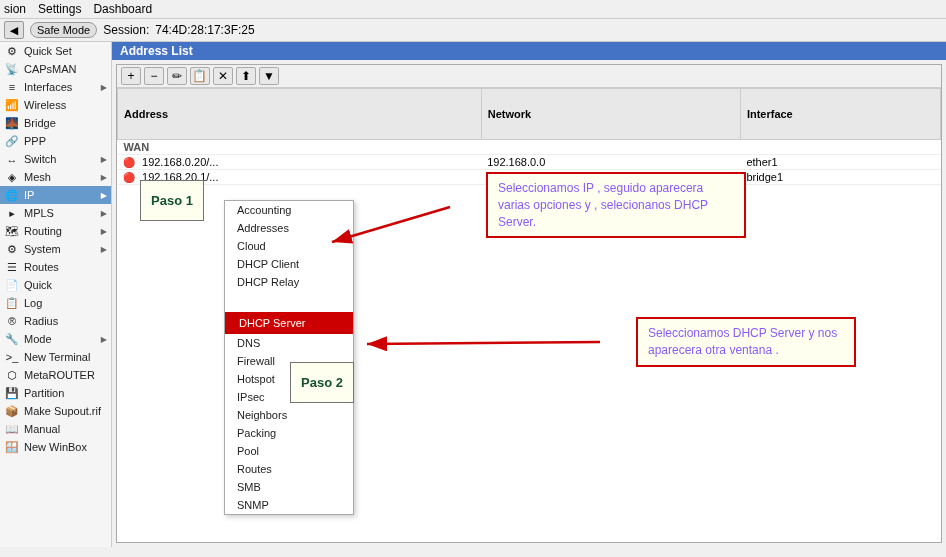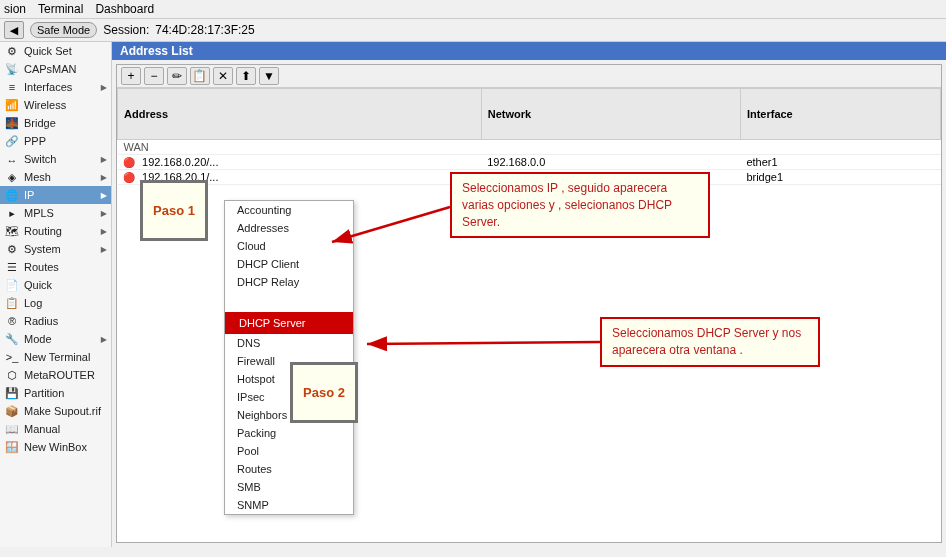--- a/index.html
+++ b/index.html
@@ -174,21 +174,21 @@
       font-weight: bold;
       position: sticky;
       top: 0;
     }
     .addr-table tbody td {
       padding: 1px 6px;
       border-bottom: 1px solid #eee;
     }
 
     .group-header td {
-      font-weight: normal;
+      font-weight: bold;
       color: #555;
       padding: 2px 6px;
       margin-left: 9px;
     }
 
     .row-icon {
       color: #cc0000;
       font-size: 10px;
       margin-right: 3px;
     }
@@ -219,34 +219,35 @@
       margin-top: 21px;
     }
 
     
     .annotation {
       position: absolute;
       background: #fffff0;
       border: 2px solid #cc0000;
       padding: 6px 10px;
       font-size: 12px;
-      color: #b91c1c;
+      color: #8b5cf6;
       z-index: 200;
       max-width: 260px;
       line-height: 1.4;
+      margin-left: 36px;
     }
 
     .paso-box {
       position: absolute;
       background: #fffff0;
-      border: 3px solid #737373;
-      padding: 20px 10px;
+      border: 1px solid #737373;
+      padding: 12px 10px;
       font-size: 13px;
       font-weight: bold;
-      color: #c2410c;
+      color: #14532d;
       z-index: 200;
     }
 
     
     .overlay-svg {
       position: absolute;
       top: 0;
       left: 0;
       width: 100%;
       height: 100%;
@@ -258,21 +259,21 @@
     .sidebar-item.ip-selected {
       background: #6699cc;
       color: white;
     }
   </style>
 </head>
 <body>
 
 <div class="menu-bar">
   <span>sion</span>
-  <span>Terminal</span>
+  <span>Settings</span>
   <span>Dashboard</span>
 </div>
 
 <div class="toolbar-row">
   <div class="nav-btn">◀</div>
   <div class="safe-mode-btn">
     <span>Safe Mode</span>
   </div>
   <span>Session:</span>
   <span>74:4D:28:17:3F:25</span>

